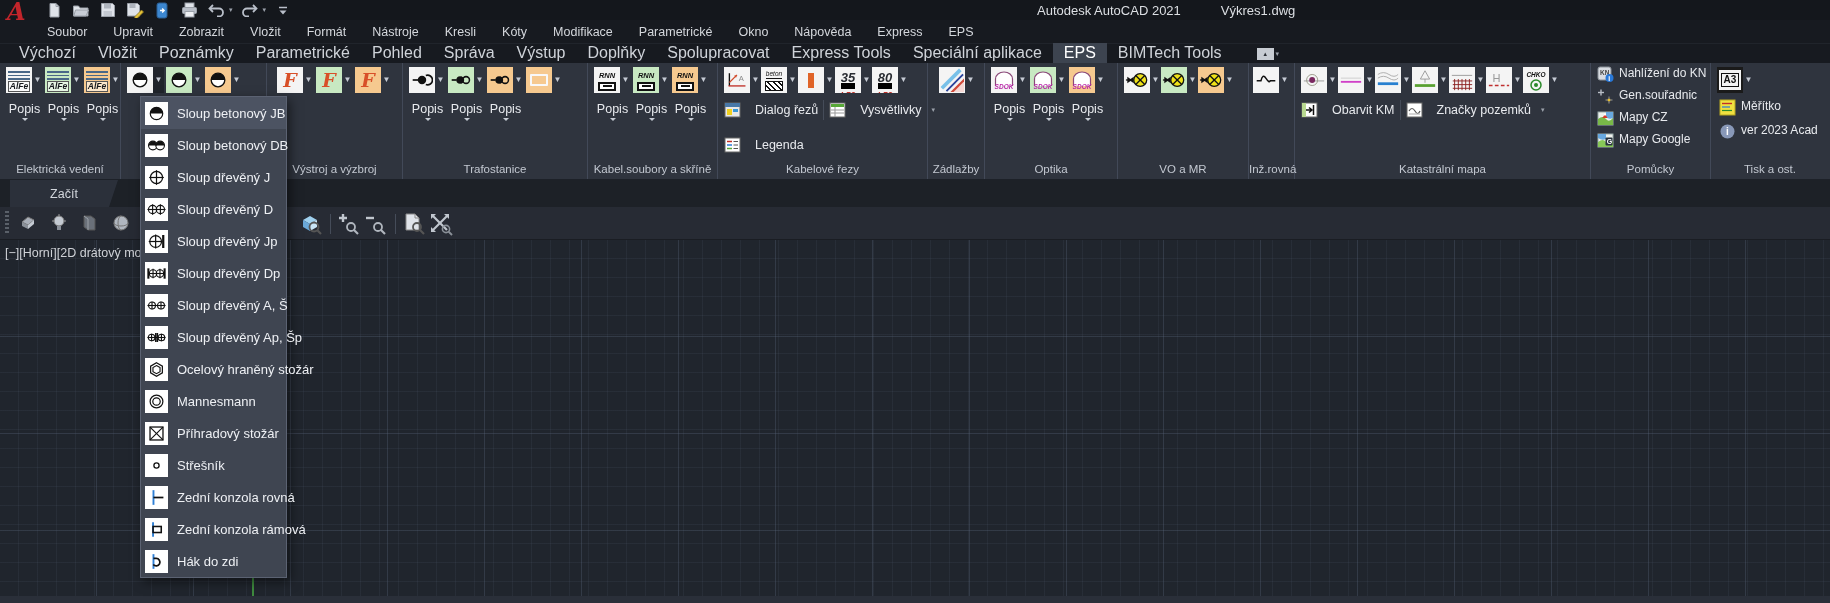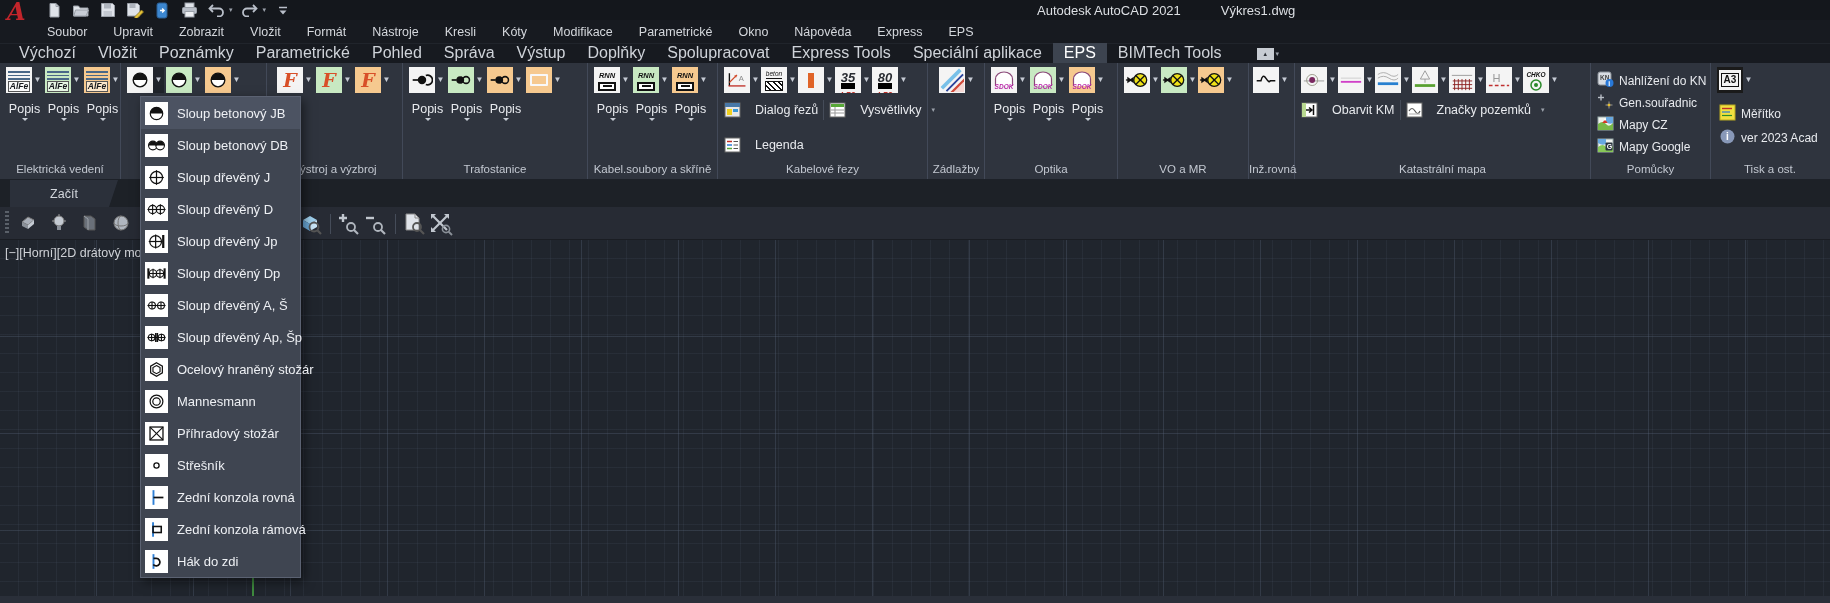--- a/index.html
+++ b/index.html
@@ -45,41 +45,41 @@
 .rnn-t{font-size:7.5px;font-weight:bold;color:#111;margin-top:2px;line-height:8px}
 .rnn-slot{width:18px;height:9px;border:2px solid #111;background:#fff;margin-top:2px;background-image:linear-gradient(#111,#111);background-size:9px 2px;background-position:center;background-repeat:no-repeat}
 .sdok-t{font-size:6.5px;font-weight:bold;color:#b828a8;line-height:7px;margin-top:-3px}
 .beton-t{font-size:6.5px;color:#111;line-height:8px;margin-top:1px;border-bottom:1px solid #111}
 .hatch{width:18px;height:10px;border:1px solid #111;margin-top:2px;background:repeating-linear-gradient(45deg,#fff 0 2.5px,#111 2.5px 3.8px)}
 .kt{font-size:13px;font-weight:bold;color:#2a2d33;border-bottom:6px solid #000000;line-height:10px;margin-top:12px}
 .kr{font-size:9px;font-weight:bold;color:#c03028;line-height:10px;margin-top:1px}
 .obar{width:18px;height:12px;border:2px solid #f8f8f8;border-radius:1px}
 .chko-t{font-size:6.5px;font-weight:bold;color:#111;line-height:8px;margin-top:2px}
 .ic17{width:17px;height:17px;flex:none;display:flex;align-items:center;justify-content:center}
-.prow{display:flex;align-items:flex-end;gap:5px;height:22px;font-size:12px;color:#e8eaee;padding-left:2px;white-space:nowrap}
+.prow{display:flex;align-items:flex-start;gap:5px;height:22px;font-size:12px;color:#e8eaee;padding-left:2px;white-space:nowrap}
 
 .filetabs{position:absolute;top:180px;left:0;right:0;height:27px;background:#1d2127}
 .starttab{position:absolute;left:10px;top:0;width:108px;height:27px;background:#2b303a;clip-path:polygon(0 0,100% 0,calc(100% - 9px) 100%,0 100%);display:flex;align-items:center;justify-content:center;font-size:12.5px;color:#d2d6dc}
 
 .toolbar{position:absolute;top:207px;left:0;right:0;height:33px;background:#272b34;border-bottom:1px solid #1a1d23;display:flex;align-items:center}
 .handle{width:4px;height:24px;margin:0 6px 0 5px;background:repeating-linear-gradient(to bottom,#5a6069 0 2px,transparent 2px 4px)}
 .tbi{width:25px;height:25px;display:flex;align-items:center;justify-content:center;margin-right:6px}
 .tb-right{position:absolute;left:298px;top:0;height:33px;display:flex;align-items:center}
 .tb-right .tbi{margin-right:2px}
 
 .drawing{position:absolute;top:240px;left:0;right:0;height:356px;background:
  repeating-linear-gradient(to right,transparent 0 96px,rgba(90,103,125,.32) 96px 97px),
  repeating-linear-gradient(to bottom,transparent 0 96px,rgba(90,103,125,.32) 96px 97px),
  repeating-linear-gradient(to right,transparent 0 18px,rgba(90,103,125,.13) 18px 19px),
  repeating-linear-gradient(to bottom,transparent 0 18px,rgba(90,103,125,.13) 18px 19px),#20252d}
 .gline{position:absolute;left:252px;top:0;bottom:0;width:2px;background:#3e8a3e}
 .vplabel{position:absolute;left:5px;top:6px;font-size:12.5px;color:#cfd2d7;white-space:nowrap}
 .bottomstrip{position:absolute;top:596px;left:0;right:0;height:7px;background:#2a2f39}
 
-.dmenu{position:absolute;left:140px;top:96px;width:161px;background:#3f4551;border:1px solid #5b6272;box-shadow:3px 4px 10px rgba(0,0,0,.5);z-index:50}
+.dmenu{position:absolute;left:140px;top:96px;width:147px;background:#3f4551;border:1px solid #5b6272;box-shadow:3px 4px 10px rgba(0,0,0,.5);z-index:50}
 .dmi{height:32px;display:flex;align-items:center;padding-left:4px;cursor:default}
 .dmi.hl{background:#4c5362}
 .mic{width:23px;height:23px;background:#fff;flex:none;display:flex;align-items:center;justify-content:center}
 .mlb{margin-left:9px;font-size:13px;color:#eef0f4;white-space:nowrap}
 svg{display:block}
 svg text{font-family:"Liberation Sans",sans-serif}
 </style>
 </head>
 <body>
 

